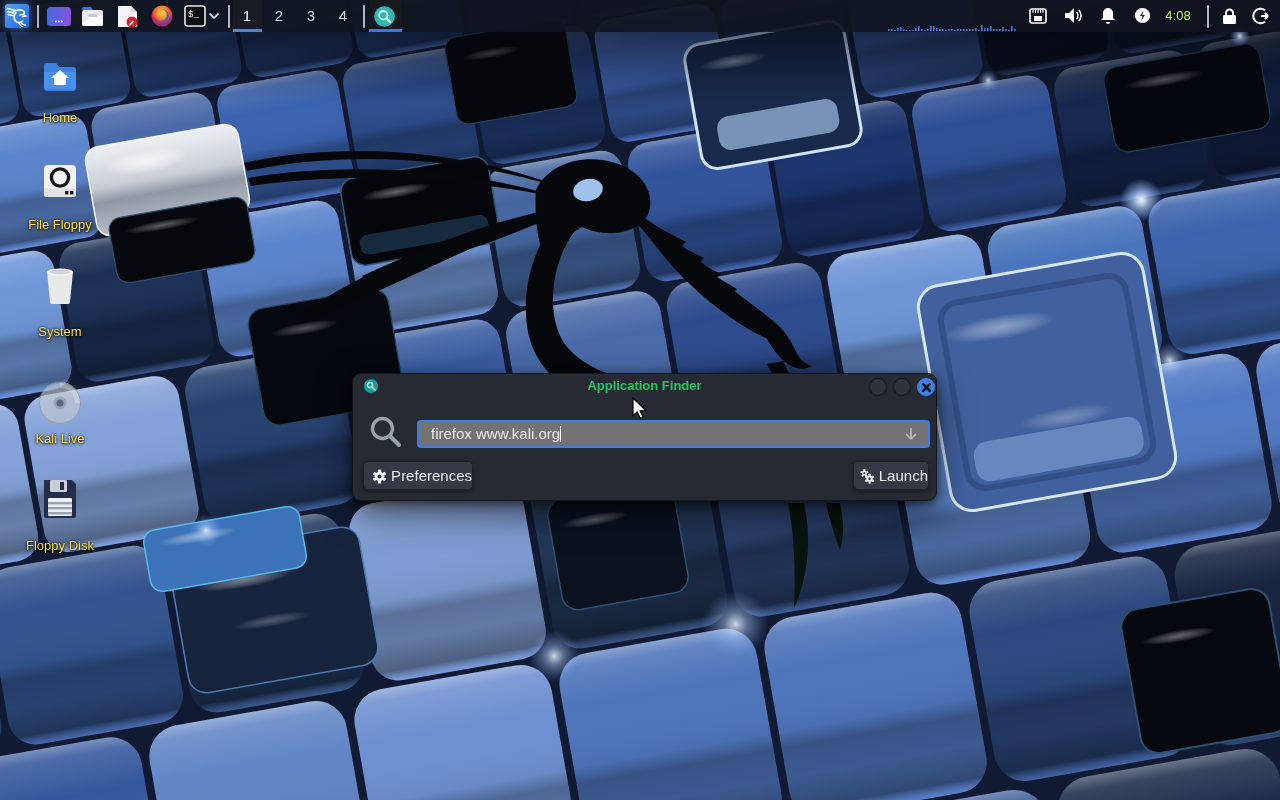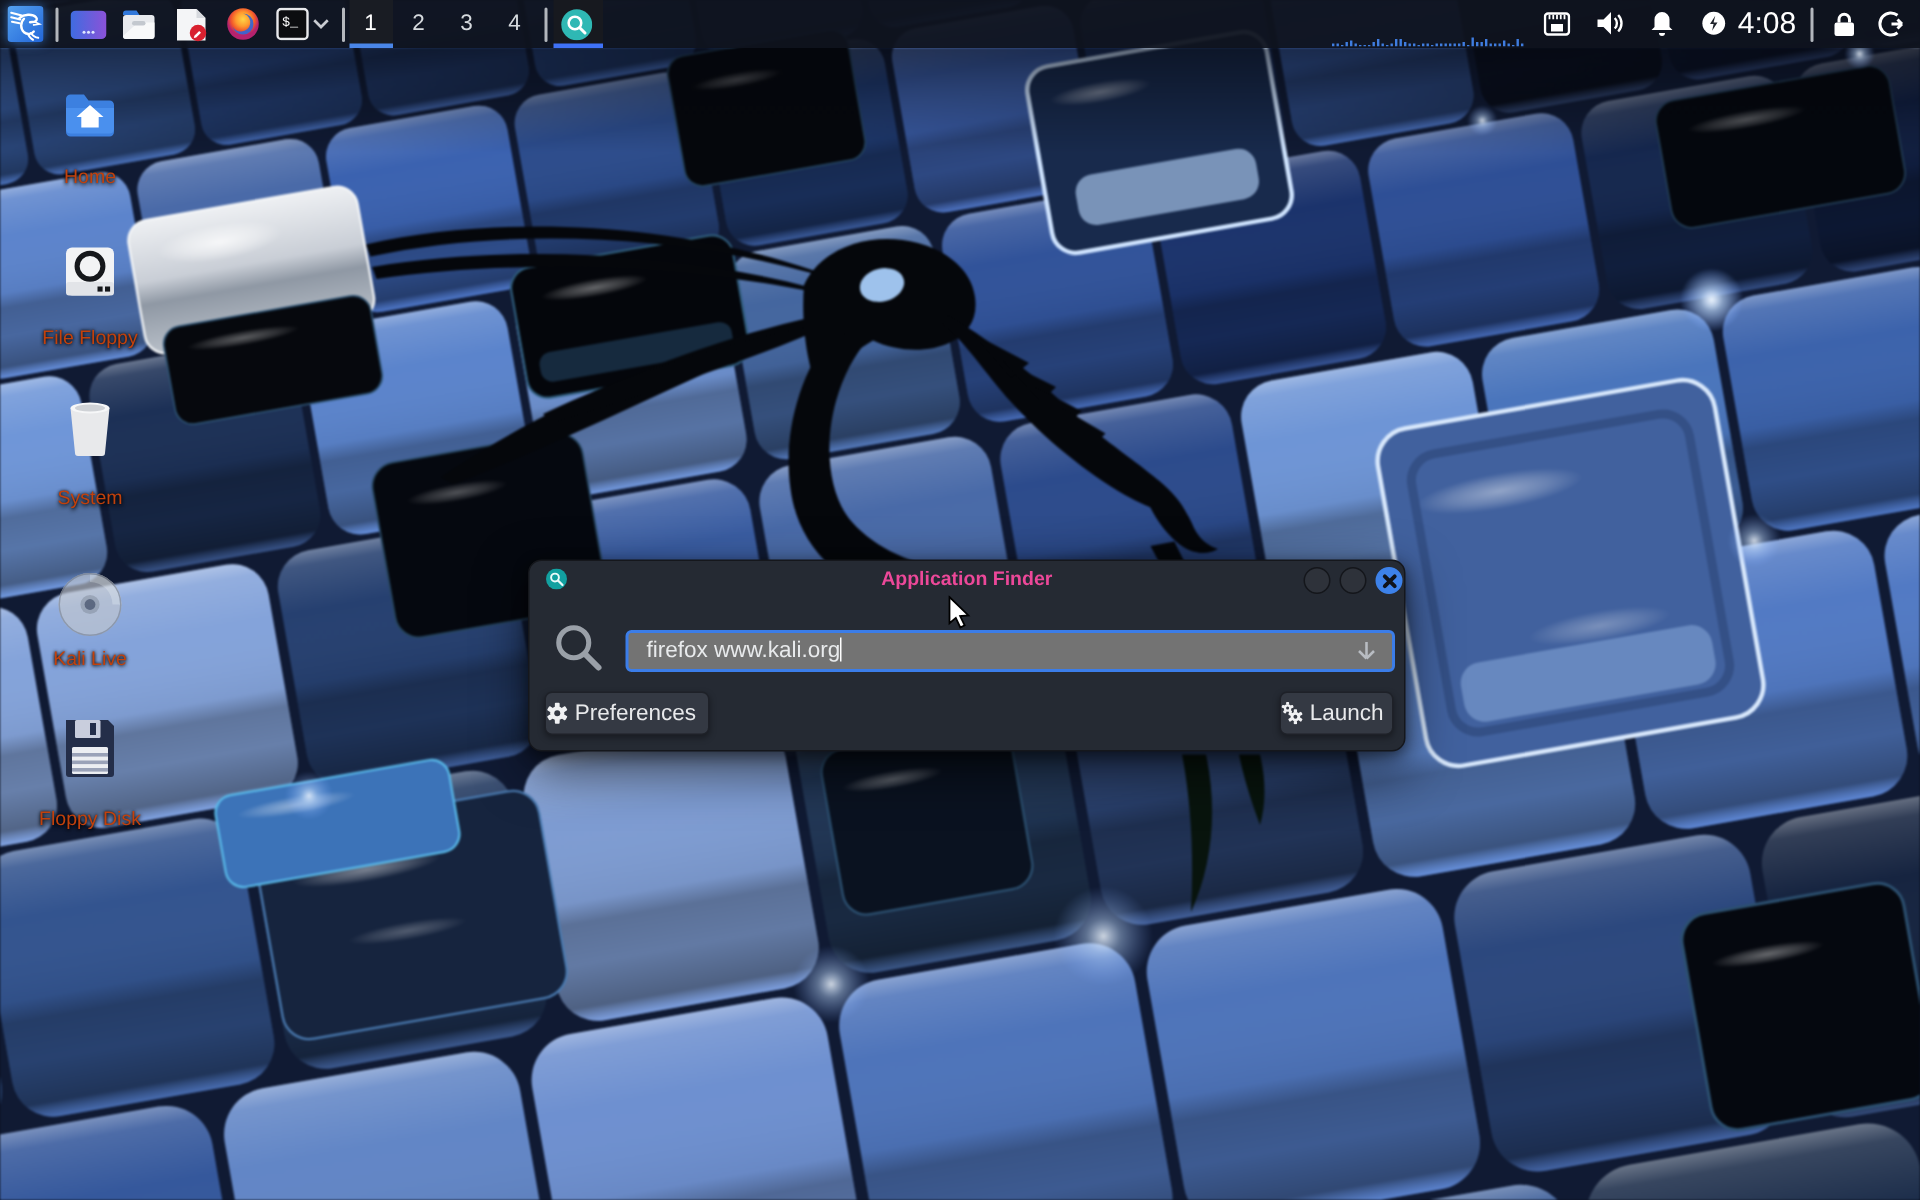--- a/index.html
+++ b/index.html
@@ -1,24 +1,24 @@
 <!DOCTYPE html>
 <html><head><meta charset="utf-8"><style>
 *{margin:0;padding:0;box-sizing:border-box}
 html,body{width:1280px;height:800px;overflow:hidden;background:#0a0f1e;font-family:"Liberation Sans",sans-serif}
 .abs{position:absolute}
 #panel{position:absolute;left:0;top:0;width:1280px;height:32px;background:rgba(15,19,29,.95);z-index:5}
 .sep{position:absolute;top:5px;width:2px;height:23px;background:#b2b6bc;border-radius:1px}
 .ws{position:absolute;top:0;height:32px;width:30px;line-height:32px;text-align:center;color:#d6dade;font-size:15px}
-.lbl{position:absolute;color:#c2410c;font-size:13px;text-align:center;width:120px;left:0;text-shadow:0 1px 3px rgba(0,0,0,.95),0 0 2px rgba(0,0,0,.8)}
+.lbl{position:absolute;color:#fde047;font-size:13px;text-align:center;width:120px;left:0;text-shadow:0 1px 3px rgba(0,0,0,.95),0 0 2px rgba(0,0,0,.8)}
 #dlg{position:absolute;left:352px;top:373px;width:585px;height:128px;background:#252a33;border:1px solid #15171c;border-radius:9px;box-shadow:0 12px 34px rgba(0,0,0,.6),0 3px 10px rgba(0,0,0,.45);z-index:6}
-#dlg .title{position:absolute;top:4px;left:0;width:100%;text-align:center;font-size:13px;font-weight:bold;color:#ec4899}
+#dlg .title{position:absolute;top:4px;left:0;width:100%;text-align:center;font-size:13px;font-weight:bold;color:#22c55e}
 .wbtn{position:absolute;top:4px;width:18px;height:18px;border-radius:50%;background:#2e323a;border:1.5px solid #14161b}
 #inp{position:absolute;left:64px;top:46px;width:513px;height:28px;background:#737373;border:2px solid #3b7de9;border-radius:4px;color:#e8eaec;font-size:15px;line-height:24px;padding-left:12px}
-.btn{position:absolute;top:87px;height:29px;background:#343943;border:1px solid #1e2128;border-radius:5px;color:#e8e9eb;font-size:15px;line-height:27px;text-align:left;box-shadow:0 2px 4px rgba(0,0,0,.35)}
+.btn{position:absolute;top:87px;height:29px;background:#343943;border:1px solid #1e2128;border-radius:5px;color:#e8e9eb;font-size:15px;line-height:27px;text-align:right;box-shadow:0 2px 4px rgba(0,0,0,.35)}
 </style></head><body>
 <svg width="1280" height="800" viewBox="0 0 1280 800" style="position:absolute;left:0;top:0;filter:blur(.6px)">
     <defs>
 <linearGradient id="sh" x1="0" y1="0" x2="0" y2="1">
  <stop offset="0" stop-color="#fff" stop-opacity=".34"></stop>
  <stop offset=".06" stop-color="#fff" stop-opacity=".12"></stop>
  <stop offset=".25" stop-color="#fff" stop-opacity="0"></stop>
  <stop offset=".55" stop-color="#000" stop-opacity=".05"></stop>
  <stop offset=".63" stop-color="#000" stop-opacity=".28"></stop>
  <stop offset=".78" stop-color="#000" stop-opacity=".22"></stop>
@@ -445,21 +445,21 @@
       <path d="M12.5,5 a5,5 0 0 1 0,7 M14.8,3 a8,8 0 0 1 0,11" stroke="#fff" stroke-width="1.6" fill="none"></path>
     </svg>
  <svg class="abs" style="left:1100px;top:7px" width="16" height="17" viewBox="0 0 16 17">
       <path d="M8,1 a5,5 0 0 1 5,5 v5 l2,2 h-14 l2,-2 v-5 a5,5 0 0 1 5,-5 Z" fill="#fff"></path>
       <path d="M6,15 a2,2 0 0 0 4,0 Z" fill="#fff"></path>
     </svg>
  <svg class="abs" style="left:1134px;top:7px" width="17" height="17" viewBox="0 0 17 17">
       <circle cx="8.5" cy="8.5" r="7.6" fill="#fff"></circle>
       <path d="M9.5,3.5 L6,9 h2.4 l-1,4.5 L11,8 h-2.6 Z" fill="#20242c"></path>
     </svg>
- <div class="abs" style="left:1156px;top:0;width:44px;height:32px;line-height:32px;color:#ffffff;font-size:20px;text-align:center">4:08</div>
+ <div class="abs" style="left:1156px;top:0;width:44px;height:32px;line-height:32px;color:#bef264;font-size:13px;text-align:center">4:08</div>
  <div class="sep" style="left:1207px"></div>
  <svg class="abs" style="left:1222px;top:8px" width="15" height="17" viewBox="0 0 15 17">
       <rect x="1" y="7" width="13" height="9" rx="1.5" fill="#fff"></rect>
       <path d="M4,7 v-2 a3.5,3.5 0 0 1 7,0 v2" stroke="#fff" stroke-width="2" fill="none"></path>
     </svg>
  <svg class="abs" style="left:1252px;top:7px" width="18" height="18" viewBox="0 0 18 18">
       <path d="M13,3.2 a7.3,7.3 0 1 0 0,11.6" stroke="#fff" stroke-width="2" fill="none"></path>
       <path d="M9,9 h7 m0,0 l-3,-3 m3,3 l-3,3" stroke="#fff" stroke-width="2" fill="none"></path>
     </svg>
 </div>

